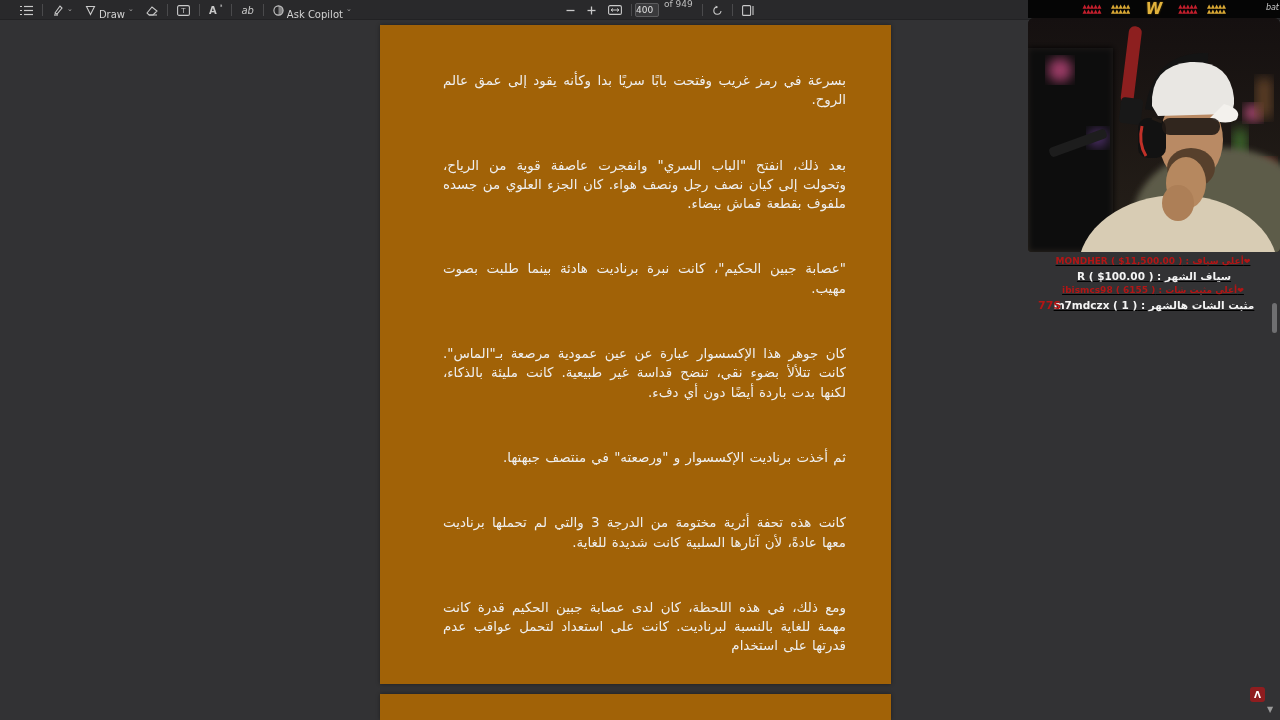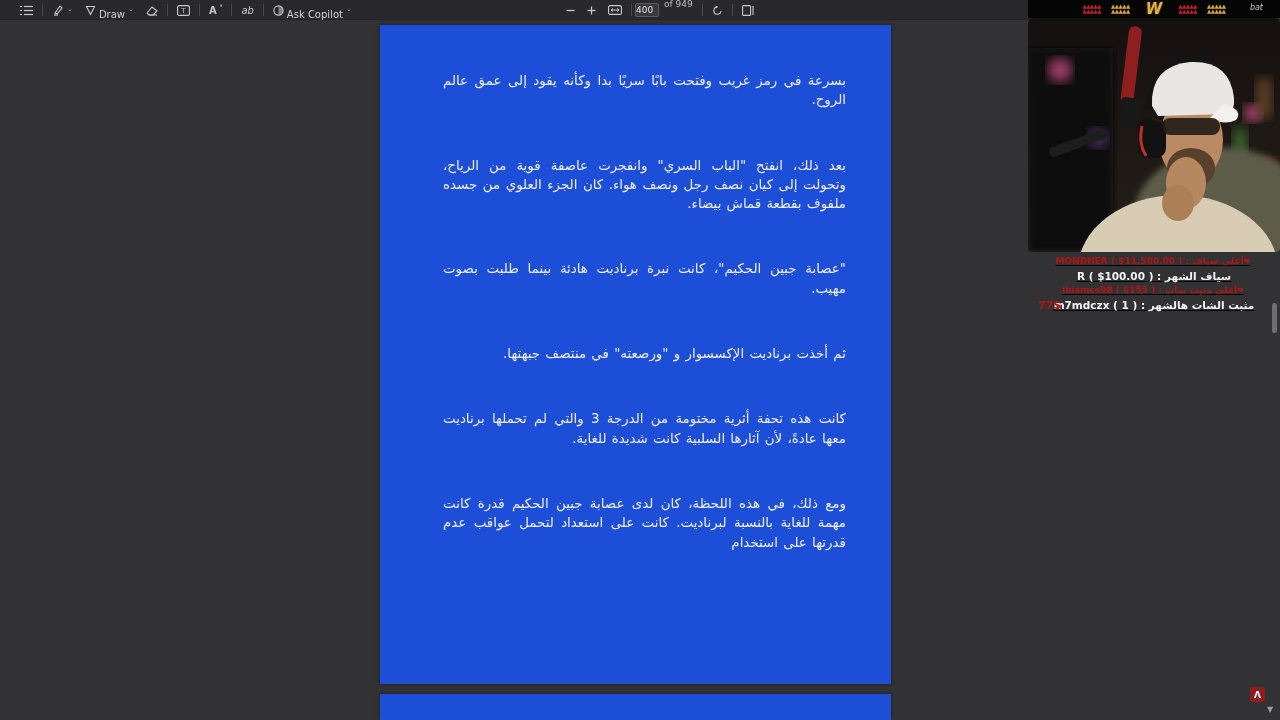--- a/index.html
+++ b/index.html
@@ -27,21 +27,21 @@
   .chev { font-size:7px; color:#a9a9a9; transform:translateY(-1px); }
   .tlabel { font-size:10px; color:#d2d2d2; white-space:nowrap;margin-top:8px; }
   #page-input {
     width:24px; height:14px; background:#3a3a3c; border:1px solid #5c5c5e;
     border-radius:2px; color:#e0e0e0; font-size:9px; 
     font-family:"DejaVu Sans", sans-serif; padding:0;
   }
   .pagetotal { font-size:9px; color:#bdbdbd; margin:0 6px 12px 5px; white-space:nowrap; }
   
   .pdf-page {
-    position:absolute; left:380px; width:511px; background:#1d4ed8;
+    position:absolute; left:380px; width:511px; background:#a16207;
     box-shadow:0 0 4px rgba(0,0,0,.4);
   }
   #pdf-page-1 { top:25px; height:659px; padding:46px 45px 0 63px; }
   #pdf-page-2 { top:694px; height:26px; }
   #pdf-page-1 p {
     direction:rtl; text-align:justify; text-align-last:right;
     color:#efefef; font-size:13.4px; line-height:19.3px;
     margin-bottom:46px; word-spacing:1px;
   }
   
@@ -55,21 +55,21 @@
     font-size:5.5px; line-height:5px; letter-spacing:-0.5px;
     white-space:pre; text-align:center; user-select:none;
   }
   .tri-red { color:#c41f2d; }
   .tri-gold { color:#d9a834; }
   #w-logo {
     font-size:15px; font-weight:bold; font-style:italic; color:#e2b33c;
     text-shadow:0 0 2px #7a5a10; line-height:18px; padding:0 6px;
   }
   #cam-watermark {
-    position:absolute; right:17px; top:3px; font-size:8px; color:#e8e8e8;
+    position:absolute; right:1px; top:3px; font-size:8px; color:#e8e8e8;
     opacity:.85; font-style:italic;
   }
   #cam-video {
     width:252px; height:234px; border-radius:6px 6px 4px 4px; overflow:hidden;
     background:#171210; position:relative;
   }
   #cam-stats { padding:2px 4px 0 4px; text-align:center;text-decoration:underline; }
   .stat-line { direction:rtl; white-space:nowrap; line-height:14px; position:relative; }
   .stat-red { color:#b31515; font-weight:bold; font-size:9px; }
   .stat-white { color:#f4f4f4; font-weight:bold; font-size:10.5px; }
@@ -209,20 +209,21 @@
             <line x1="11" y1="1" x2="11" y2="10" stroke="#c9c9c9" stroke-width="1.1"></line>
           </svg>
       </div>
     </div>
   </div>
 
   <div id="pdf-page-1" class="pdf-page">
     <p>بسرعة في رمز غريب وفتحت بابًا سريًا بدا وكأنه يقود إلى عمق عالم الروح.</p>
     <p>بعد ذلك، انفتح "الباب السري" وانفجرت عاصفة قوية من الرياح، وتحولت إلى كيان نصف رجل ونصف هواء. كان الجزء العلوي من جسده ملفوف بقطعة قماش بيضاء.</p>
     <p>"عصابة جبين الحكيم"، كانت نبرة برناديت هادئة بينما طلبت بصوت مهيب.</p>
+    <p style="margin-top:18px;">كان جوهر هذا الإكسسوار عبارة عن عين عمودية مرصعة بـ"الماس". كانت تتلألأ بضوء نقي، تنضح قداسة غير طبيعية. كانت مليئة بالذكاء، لكنها بدت باردة أيضًا دون أي دفء.</p>
     <p>ثم أخذت برناديت الإكسسوار و "ورصعته" في منتصف جبهتها.</p>
     <p>كانت هذه تحفة أثرية مختومة من الدرجة 3 والتي لم تحملها برناديت معها عادةً، لأن آثارها السلبية كانت شديدة للغاية.</p>
     <p>ومع ذلك، في هذه اللحظة، كان لدى عصابة جبين الحكيم قدرة كانت مهمة للغاية بالنسبة لبرناديت. كانت على استعداد لتحمل عواقب عدم قدرتها على استخدام</p>
   </div>
 
   <div id="pdf-page-2" class="pdf-page"></div>
 
   <div id="cam-overlay">
     <div id="cam-banner">
       <span class="tri-block tri-red">▲▲▲▲▲

